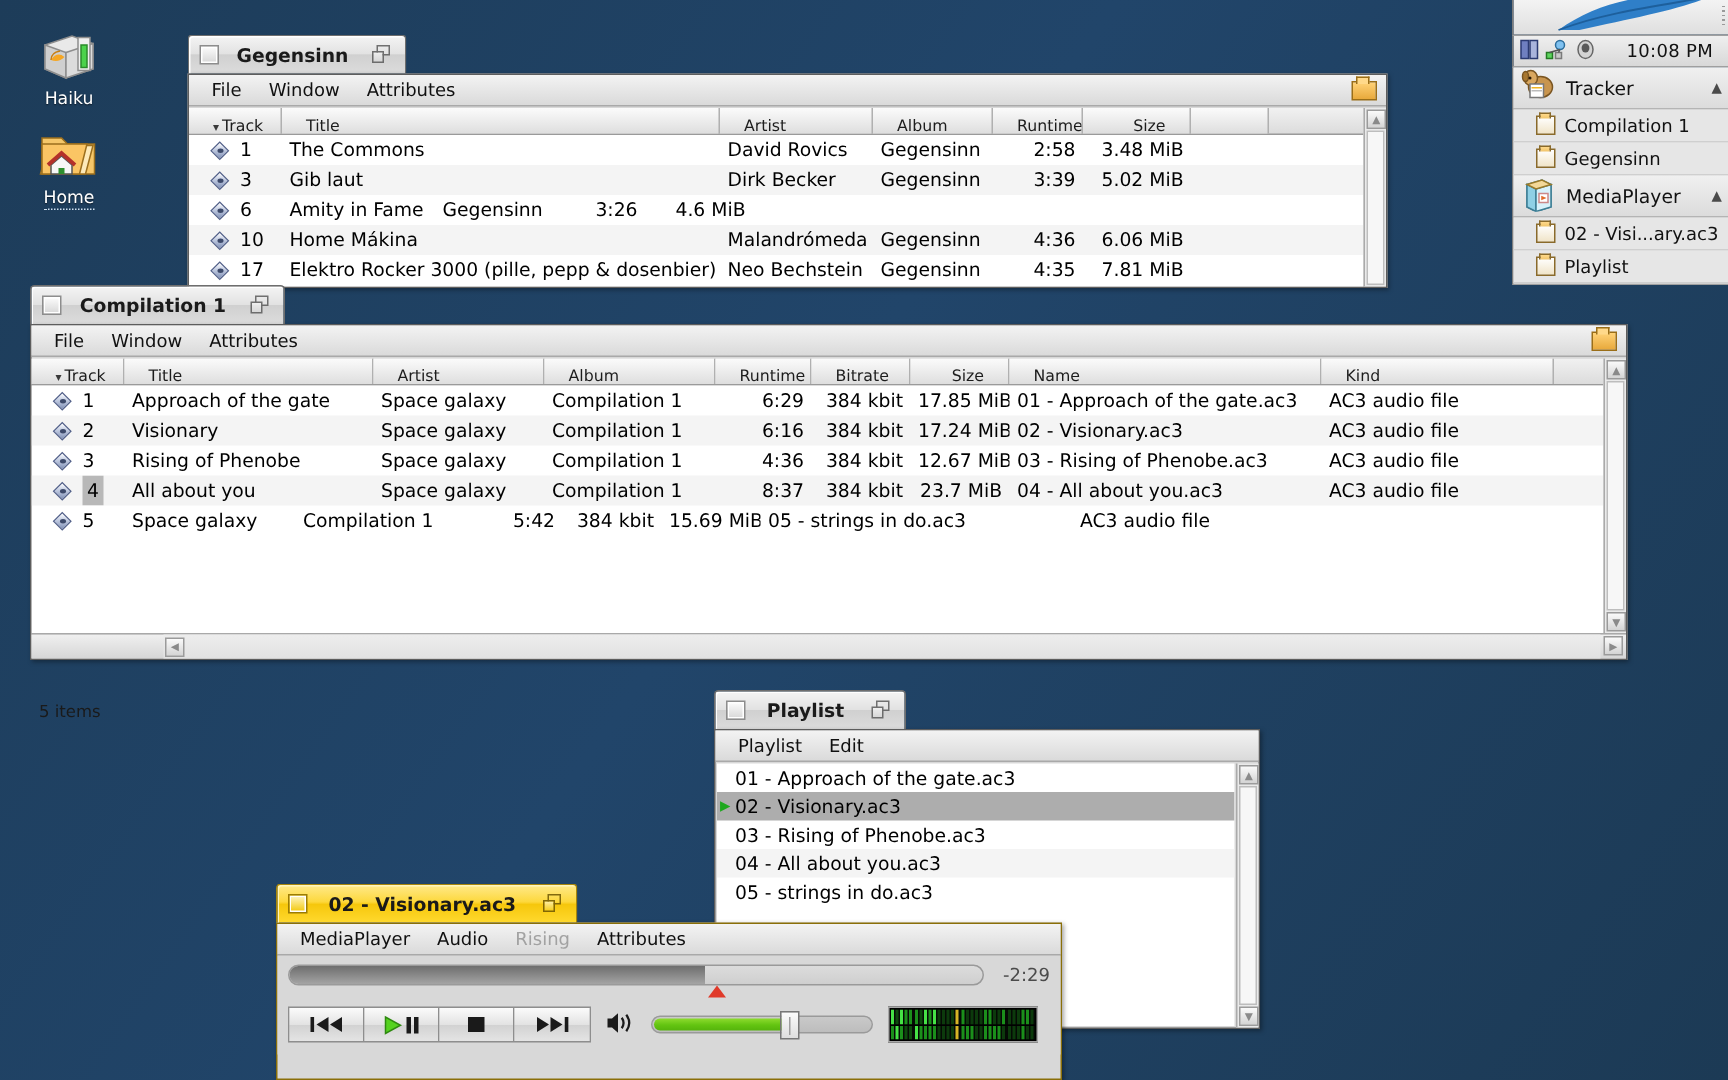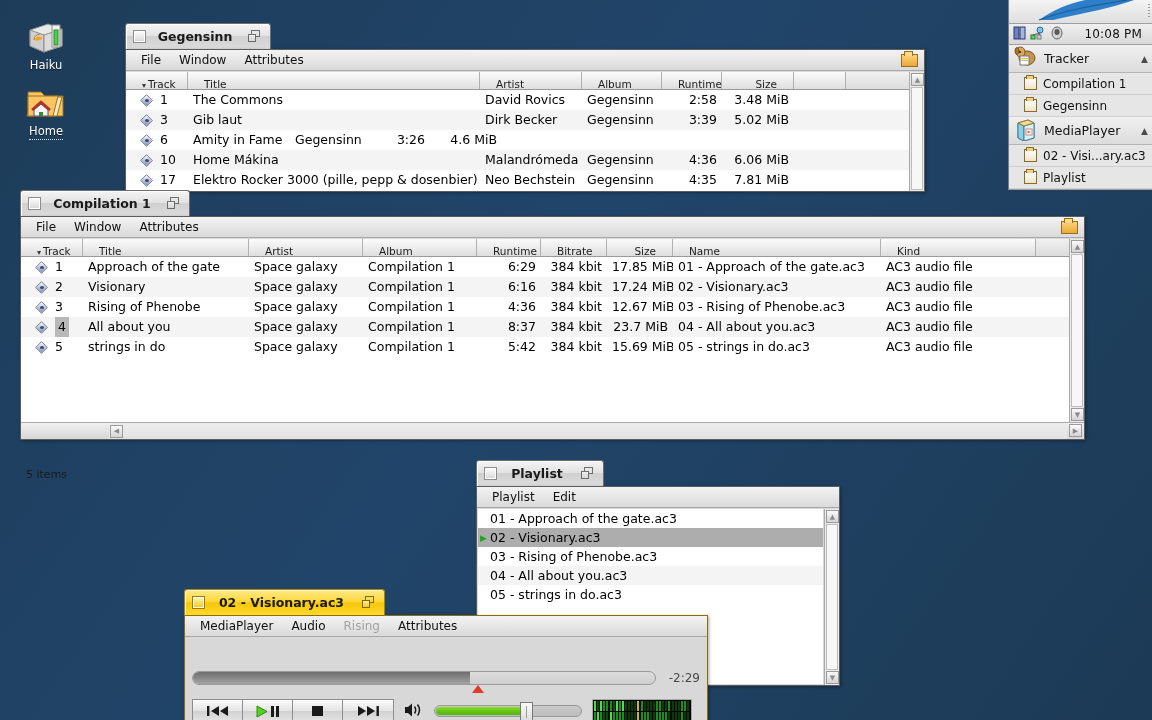--- a/index.html
+++ b/index.html
@@ -151,21 +151,21 @@
      background:linear-gradient(to bottom,#ffd98a,#f0c46a); border:1px solid #8a6a2a; border-bottom:none; }
 
   
   .pl-row { height:19px; display:flex; align-items:center; padding-left:10px; font-size:12.5px; color:#000; }
   .pl-row.alt { background:#f4f4f4; }
   .pl-row.sel { background:#adadad; }
   .pl-row .play { width:12px; color:#1fa81f; font-size:9px; margin-left:-10px; padding-left:2px; }
 
   
   .mp-body { background:#d8d8d8; padding:6px 7px 8px 7px; }
-  .seekrow { display:flex; align-items:center; gap:8px;margin-top:28px; }
+  .seekrow { display:flex; align-items:center; gap:8px; }
   .seekbar {
     flex:1; height:14px; border-radius:7px; border:1px solid #9a9a9a; position:relative; overflow:hidden;
     background:linear-gradient(to bottom,#dcdcdc,#cfcfcf);
   }
   .seekbar .fill { position:absolute; left:0; top:0; bottom:0;
     background:linear-gradient(to bottom,#6e6e6e,#8b8b8b 55%,#a4a4a4); }
   .seekmark { position:absolute; width:0;height:0;border-left:6px solid transparent;border-right:6px solid transparent;
     border-bottom:8px solid #e03a2a; }
   .timelbl { font-size:12px; color:#4b4b4b; min-width:36px; text-align:right; }
   .ctrlrow { display:flex; align-items:center; gap:10px; margin-top:7px; }
@@ -532,21 +532,20 @@
             <div class="c" style="width: 155px;">AC3 audio file</div>
           </div>
           <div class="row">
             <div class="c" style="width: 62px; display: flex; align-items: center; gap: 5px; padding-left: 14px;">
               <span class="ticon">
                 <b></b>
                 <s></s>
               </span>
               <span>5</span>
             </div>
-            <div class="c" style="width: 166px;">strings in do</div>
             <div class="c" style="width: 114px;">Space galaxy</div>
             <div class="c" style="width: 114px;">Compilation 1</div>
             <div class="c r" style="width: 64px;">5:42</div>
             <div class="c r" style="width: 66px;">384 kbit</div>
             <div class="c r" style="width: 66px;">15.69 MiB</div>
             <div class="c" style="width: 208px;">05 - strings in do.ac3</div>
             <div class="c" style="width: 155px;">AC3 audio file</div>
           </div>
         </div>
     </div>

